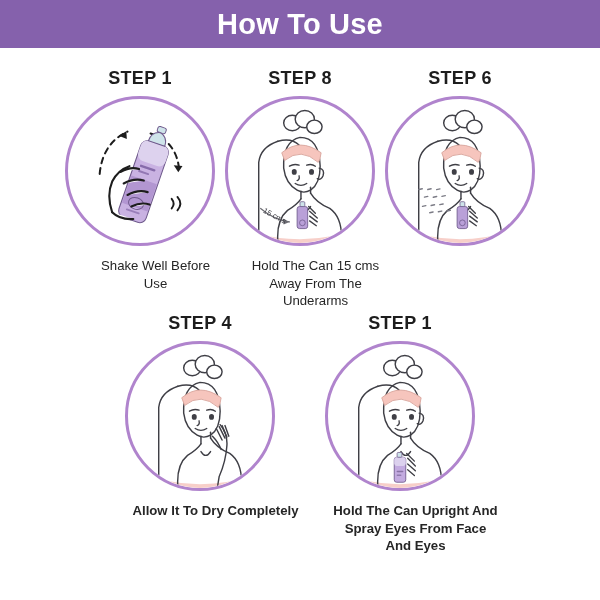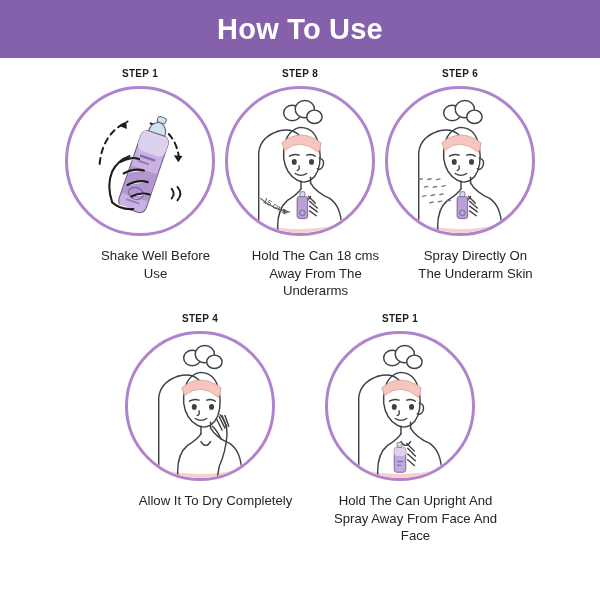--- a/index.html
+++ b/index.html
@@ -19,21 +19,21 @@
     height: 600px;
     background: #ffffff;
   }
 
   
   .banner {
     position: absolute;
     left: 0;
     top: 0;
     width: 600px;
-    height: 58px;
+    height: 48px;
     background: #8561ac;
     display: flex;
     align-items: center;
     justify-content: center;
   }
   .banner-title {
     color: #ffffff;
     font-size: 29px;
     font-weight: bold;
     letter-spacing: 0.2px;
@@ -61,21 +61,21 @@
     width: 160px;
     display: flex;
     flex-direction: column;
     align-items: center;
   }
   .row-bottom .step {
     width: 200px;
   }
 
   .step-label {
-    font-size: 10px;
+    font-size: 18px;
     font-weight: bold;
     color: #1d1d1d;
     letter-spacing: 0.3px;
     margin-bottom: 7px;
     white-space: nowrap;
   }
 
   .circle-wrap {
     position: relative;
     width: 150px;
@@ -101,20 +101,21 @@
     font-size: 13.2px;
     line-height: 17.5px;
     color: #262626;
     text-align: center;
     max-width: 168px;
     font-family: "Liberation Sans", sans-serif;
     margin-left: 31px;
   }
   .row-bottom .caption {
     max-width: 180px;
+    font-weight: bold;
   }
 </style>
 </head>
 <body>
 
 <div class="page">
 
   <div class="banner">
     <div class="banner-title">How To Use</div>
   </div>
@@ -232,21 +233,21 @@
             </g>
 
             <g fill="none" stroke="#6b6b72" stroke-width="1.2" stroke-linecap="round">
               <path d="M34,114 Q48,126 64,128"></path>
             </g>
             <path d="M64,128 l-7,-3.4 l1,6 z" fill="#6b6b72"></path>
             <text x="36" y="118" transform="rotate(28 36 118)" font-family="Liberation Sans, sans-serif" font-size="8" fill="#3f3f46">15 cms</text>
           </svg>
         </div>
       </div>
-      <div class="caption">Hold The Can 18 cms Away From The Underarms</div>
+      <div class="caption">Hold The Can 15 cms Away From The Underarms</div>
     </div>
 
     <div class="step">
       <div class="step-label">STEP 6</div>
       <div class="circle-wrap">
         <div class="circle">
           <svg viewBox="0 0 150 150">
             <path d="M6,132 Q75,160 144,132 L144,150 L6,150 Z" fill="#f7cfc9"></path>
             <g fill="none" stroke="#3f3f46" stroke-width="1.5" stroke-linecap="round" stroke-linejoin="round">
               <path d="M32,140 L32,66 Q34,50 52,44"></path>
@@ -299,21 +300,20 @@
             </g>
             <g fill="none" stroke="#3f3f46" stroke-width="1.4" stroke-linecap="round">
               <path d="M84,112 l7,7"></path>
               <path d="M85,117 l8,7"></path>
               <path d="M85,122 l8,6"></path>
               <path d="M85,127 l7,5"></path>
             </g>
           </svg>
         </div>
       </div>
-      <div class="caption">Spray Directly On The Underarm Skin</div>
     </div>
 
   </div>
 
   <div class="steps-row row-bottom">
 
     <div class="step">
       <div class="step-label">STEP 4</div>
       <div class="circle-wrap">
         <div class="circle">
@@ -404,18 +404,18 @@
 
             <g fill="none" stroke="#3f3f46" stroke-width="1.4" stroke-linecap="round">
               <path d="M82,114 l8,8"></path>
               <path d="M83,119 l8,8"></path>
               <path d="M83,125 l8,7"></path>
               <path d="M83,131 l7,6"></path>
             </g>
           </svg>
         </div>
       </div>
-      <div class="caption">Hold The Can Upright And Spray Away From Face And Face</div>
+      <div class="caption">Hold The Can Upright And Spray Eyes From Face And Eyes</div>
     </div>
 
   </div>
 
 </div>
 
 </body></html>

